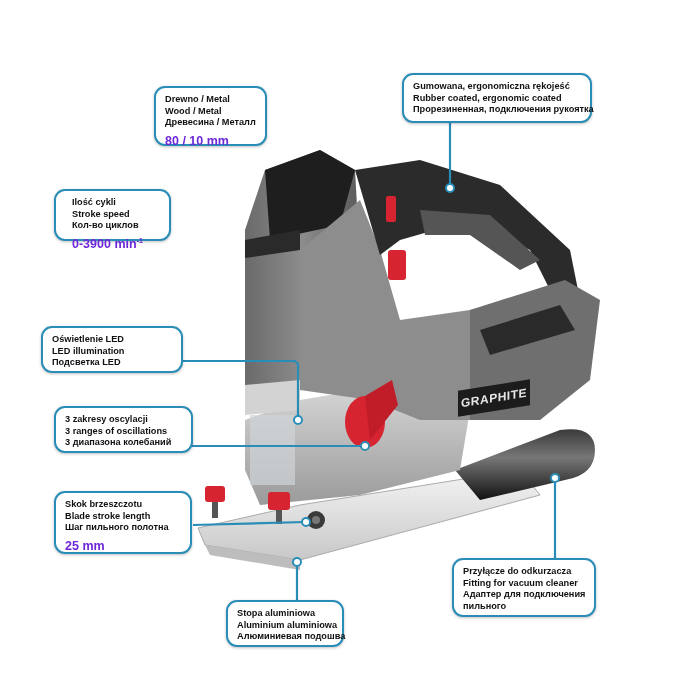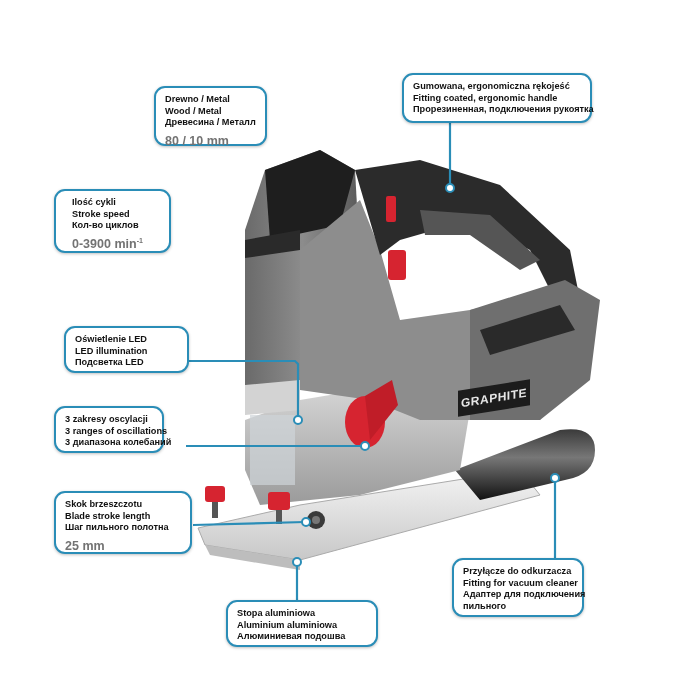--- a/index.html
+++ b/index.html
@@ -1,21 +1,21 @@
 <!DOCTYPE html>
 <html><head>
 <meta charset="utf-8">
 <style>
   html, body { margin:0; padding:0; }
   body { width:700px; height:700px; background:#ffffff; position:relative; overflow:hidden;
          font-family:"Liberation Sans", sans-serif; }
   .callout { position:absolute; border:2.5px solid #2a8db7; border-radius:11px; background:#fff;
              box-shadow:0 1px 3px rgba(0,0,0,0.25); padding:6px 9px; box-sizing:border-box; }
   .callout .ln { font-size:9.2px; font-weight:bold; color:#111; line-height:11.5px; white-space:nowrap; }
-  .callout .val { font-size:12.5px; font-weight:bold; color:#737373; margin-top:5px; white-space:nowrap; }
+  .callout .val { font-size:12.5px; font-weight:bold; color:#6d28d9; margin-top:5px; white-space:nowrap; }
   .callout .val sup { font-size:7px; }
   svg.overlay { position:absolute; left:0; top:0; }
   .brand { position:absolute; left:458px; top:385px; width:72px; height:26px; background:#1c1c1c;
            transform:skewY(-9deg); display:flex; align-items:center; justify-content:center;
            color:#e6e6e6; font-weight:bold; font-size:12px; letter-spacing:0.5px; }
 </style>
 </head>
 <body>
 
 <svg class="overlay" width="700" height="700" viewBox="0 0 700 700">
@@ -107,54 +107,54 @@
 
 <div class="callout" style="left:154px; top:86px; width:113px; height:60px;">
   <div class="ln">Drewno / Metal</div>
   <div class="ln">Wood / Metal</div>
   <div class="ln">Древесина / Металл</div>
   <div class="val">80 / 10 mm</div>
 </div>
 
 <div class="callout" style="left:402px; top:73px; width:190px; height:50px;">
   <div class="ln">Gumowana, ergonomiczna rękojeść</div>
-  <div class="ln">Fitting coated, ergonomic handle</div>
+  <div class="ln">Rubber coated, ergonomic coated</div>
   <div class="ln">Прорезиненная, подключения рукоятка</div>
 </div>
 
-<div class="callout" style="left:54px; top:189px; width:117px; height:64px;padding-left:16px;">
+<div class="callout" style="left:54px; top:189px; width:117px; height:52px;padding-left:16px;">
   <div class="ln">Ilość cykli</div>
   <div class="ln">Stroke speed</div>
   <div class="ln">Кол-во циклов</div>
   <div class="val"><span>0-3900 min</span><sup>-1</sup></div>
 </div>
 
-<div class="callout" style="left:64px; top:326px; width:125px; height:47px;">
+<div class="callout" style="left:41px; top:326px; width:142px; height:47px;">
   <div class="ln">Oświetlenie LED</div>
   <div class="ln">LED illumination</div>
   <div class="ln">Подсветка LED</div>
 </div>
 
-<div class="callout" style="left:54px; top:406px; width:110px; height:47px;">
+<div class="callout" style="left:54px; top:406px; width:139px; height:47px;">
   <div class="ln">3 zakresy oscylacji</div>
   <div class="ln">3 ranges of oscillations</div>
   <div class="ln">3 диапазона колебаний</div>
 </div>
 
 <div class="callout" style="left:54px; top:491px; width:138px; height:63px;">
   <div class="ln">Skok brzeszczotu</div>
   <div class="ln">Blade stroke length</div>
   <div class="ln">Шаг пильного полотна</div>
   <div class="val">25 mm</div>
 </div>
 
-<div class="callout" style="left:226px; top:600px; width:152px; height:47px;padding-left:9px;">
+<div class="callout" style="left:226px; top:600px; width:118px; height:47px;padding-left:9px;">
   <div class="ln">Stopa aluminiowa</div>
   <div class="ln">Aluminium aluminiowa</div>
   <div class="ln">Алюминиевая подошва</div>
 </div>
 
-<div class="callout" style="left:452px; top:558px; width:132px; height:59px;">
+<div class="callout" style="left:452px; top:558px; width:144px; height:59px;">
   <div class="ln">Przyłącze do odkurzacza</div>
   <div class="ln">Fitting for vacuum cleaner</div>
   <div class="ln">Адаптер для подключения</div>
   <div class="ln">пильного</div>
 </div>
 
 </body></html>

